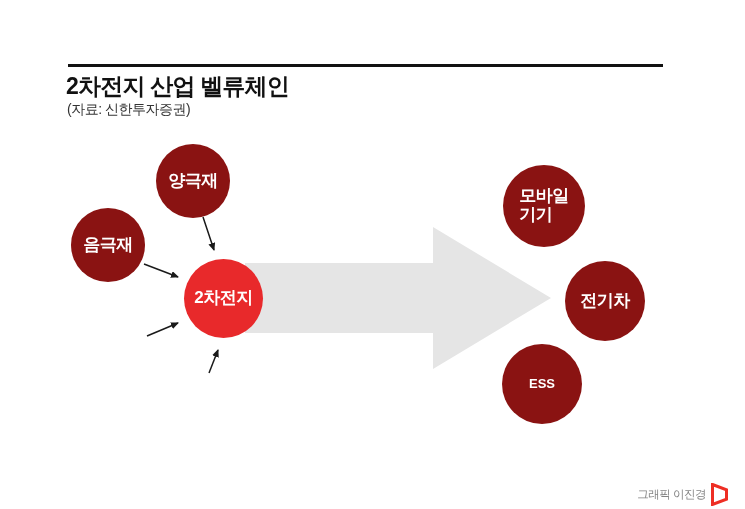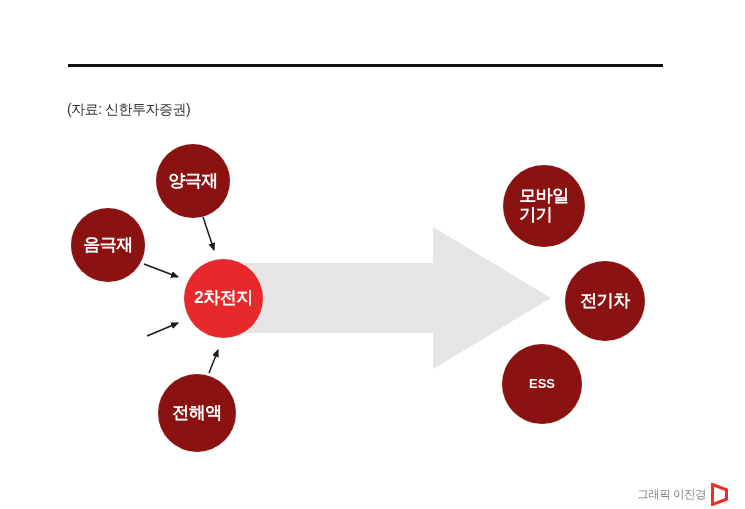--- a/index.html
+++ b/index.html
@@ -70,34 +70,32 @@
     white-space:nowrap;
   }
   .publisher-logo polygon{fill:#fff;stroke:var(--logo-red);stroke-width:3;}
 </style>
 </head>
 <body>
 
 <div class="canvas">
 
   <div class="title-rule"></div>
+  <h1 class="page-title">2차전지 산업 벨류체인</h1>
   <div class="source-note">(자료: 신한투자증권)</div>
 
   <svg class="flow-bg" width="745" height="509" viewBox="0 0 745 509" aria-hidden="true">
     <polygon points="245,263 433,263 433,227 551,298 433,369 433,333 245,333"></polygon>
   </svg>
 
   <div class="node node-yang">
     <span class="lbl">양극재</span>
   </div>
   <div class="node node-eum">
     <span class="lbl">음극재</span>
-  </div>
-  <div class="node node-jeon">
-    <span class="lbl">전해액</span>
   </div>
 
   <div class="node node-center">
     <span class="lbl">2차전지</span>
   </div>
 
   <div class="node node-mobile">
     <span class="lbl">
         <span class="line">모바일</span>
         <span class="line">기기</span>

